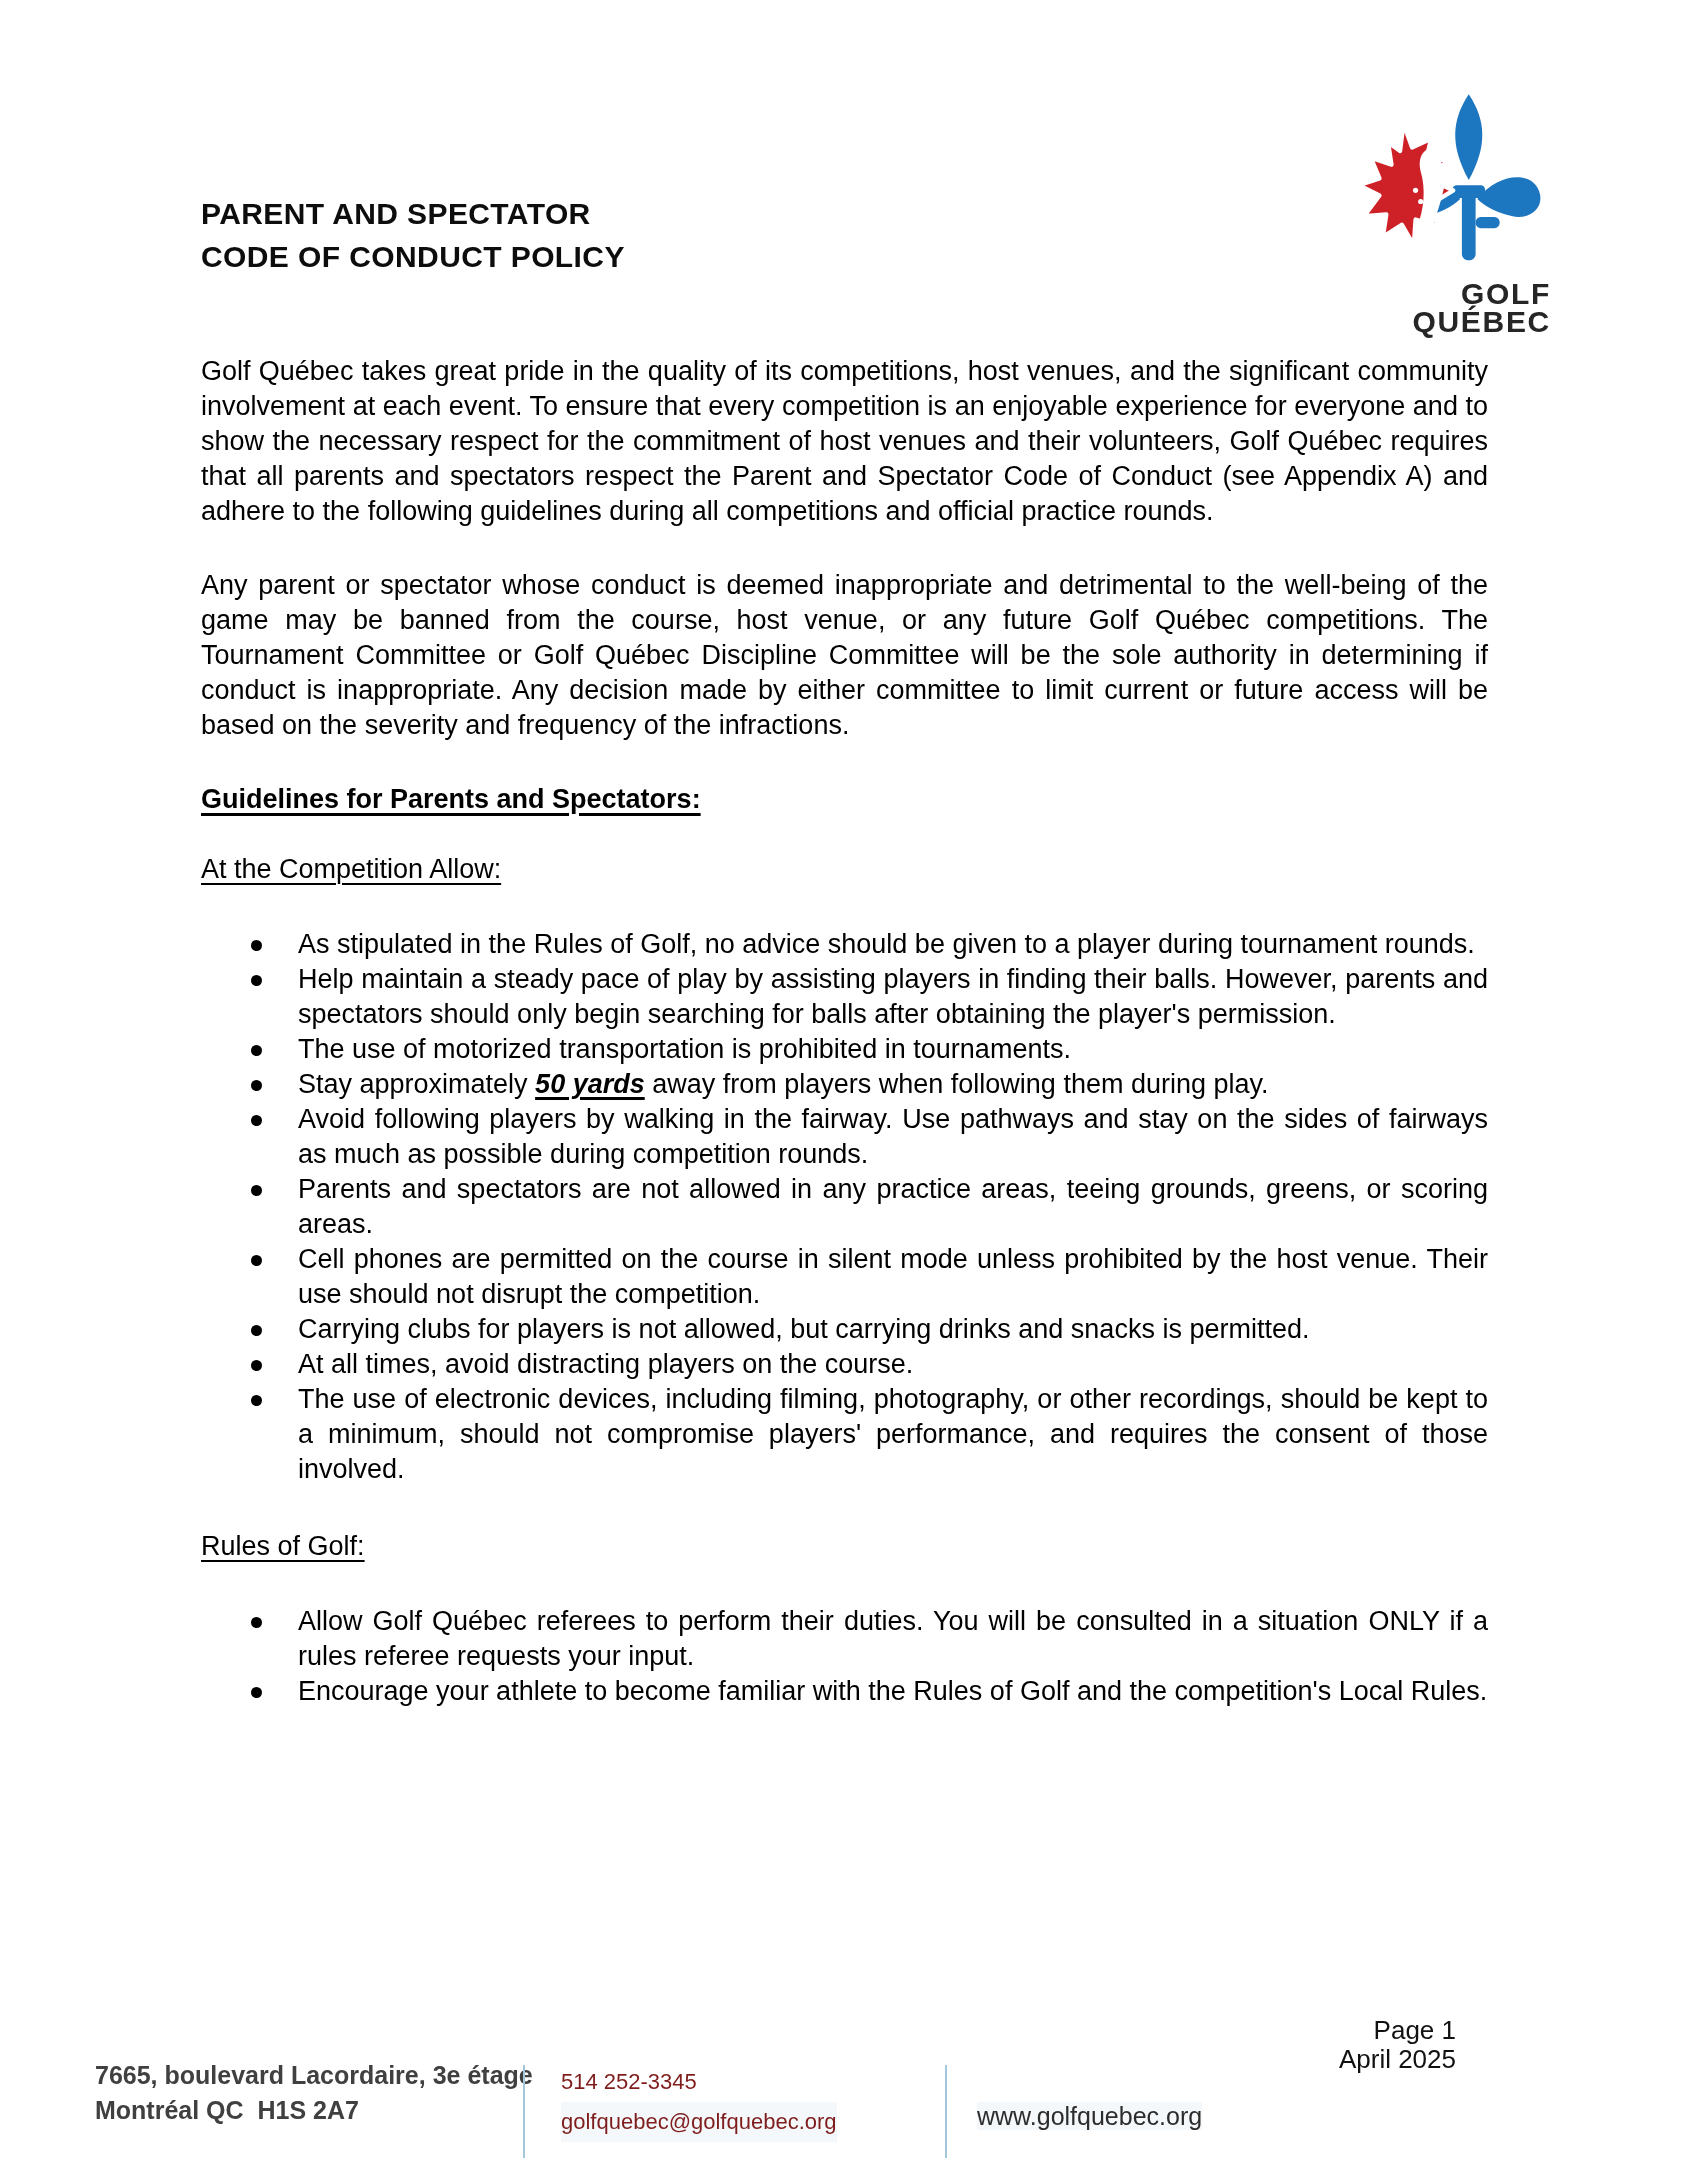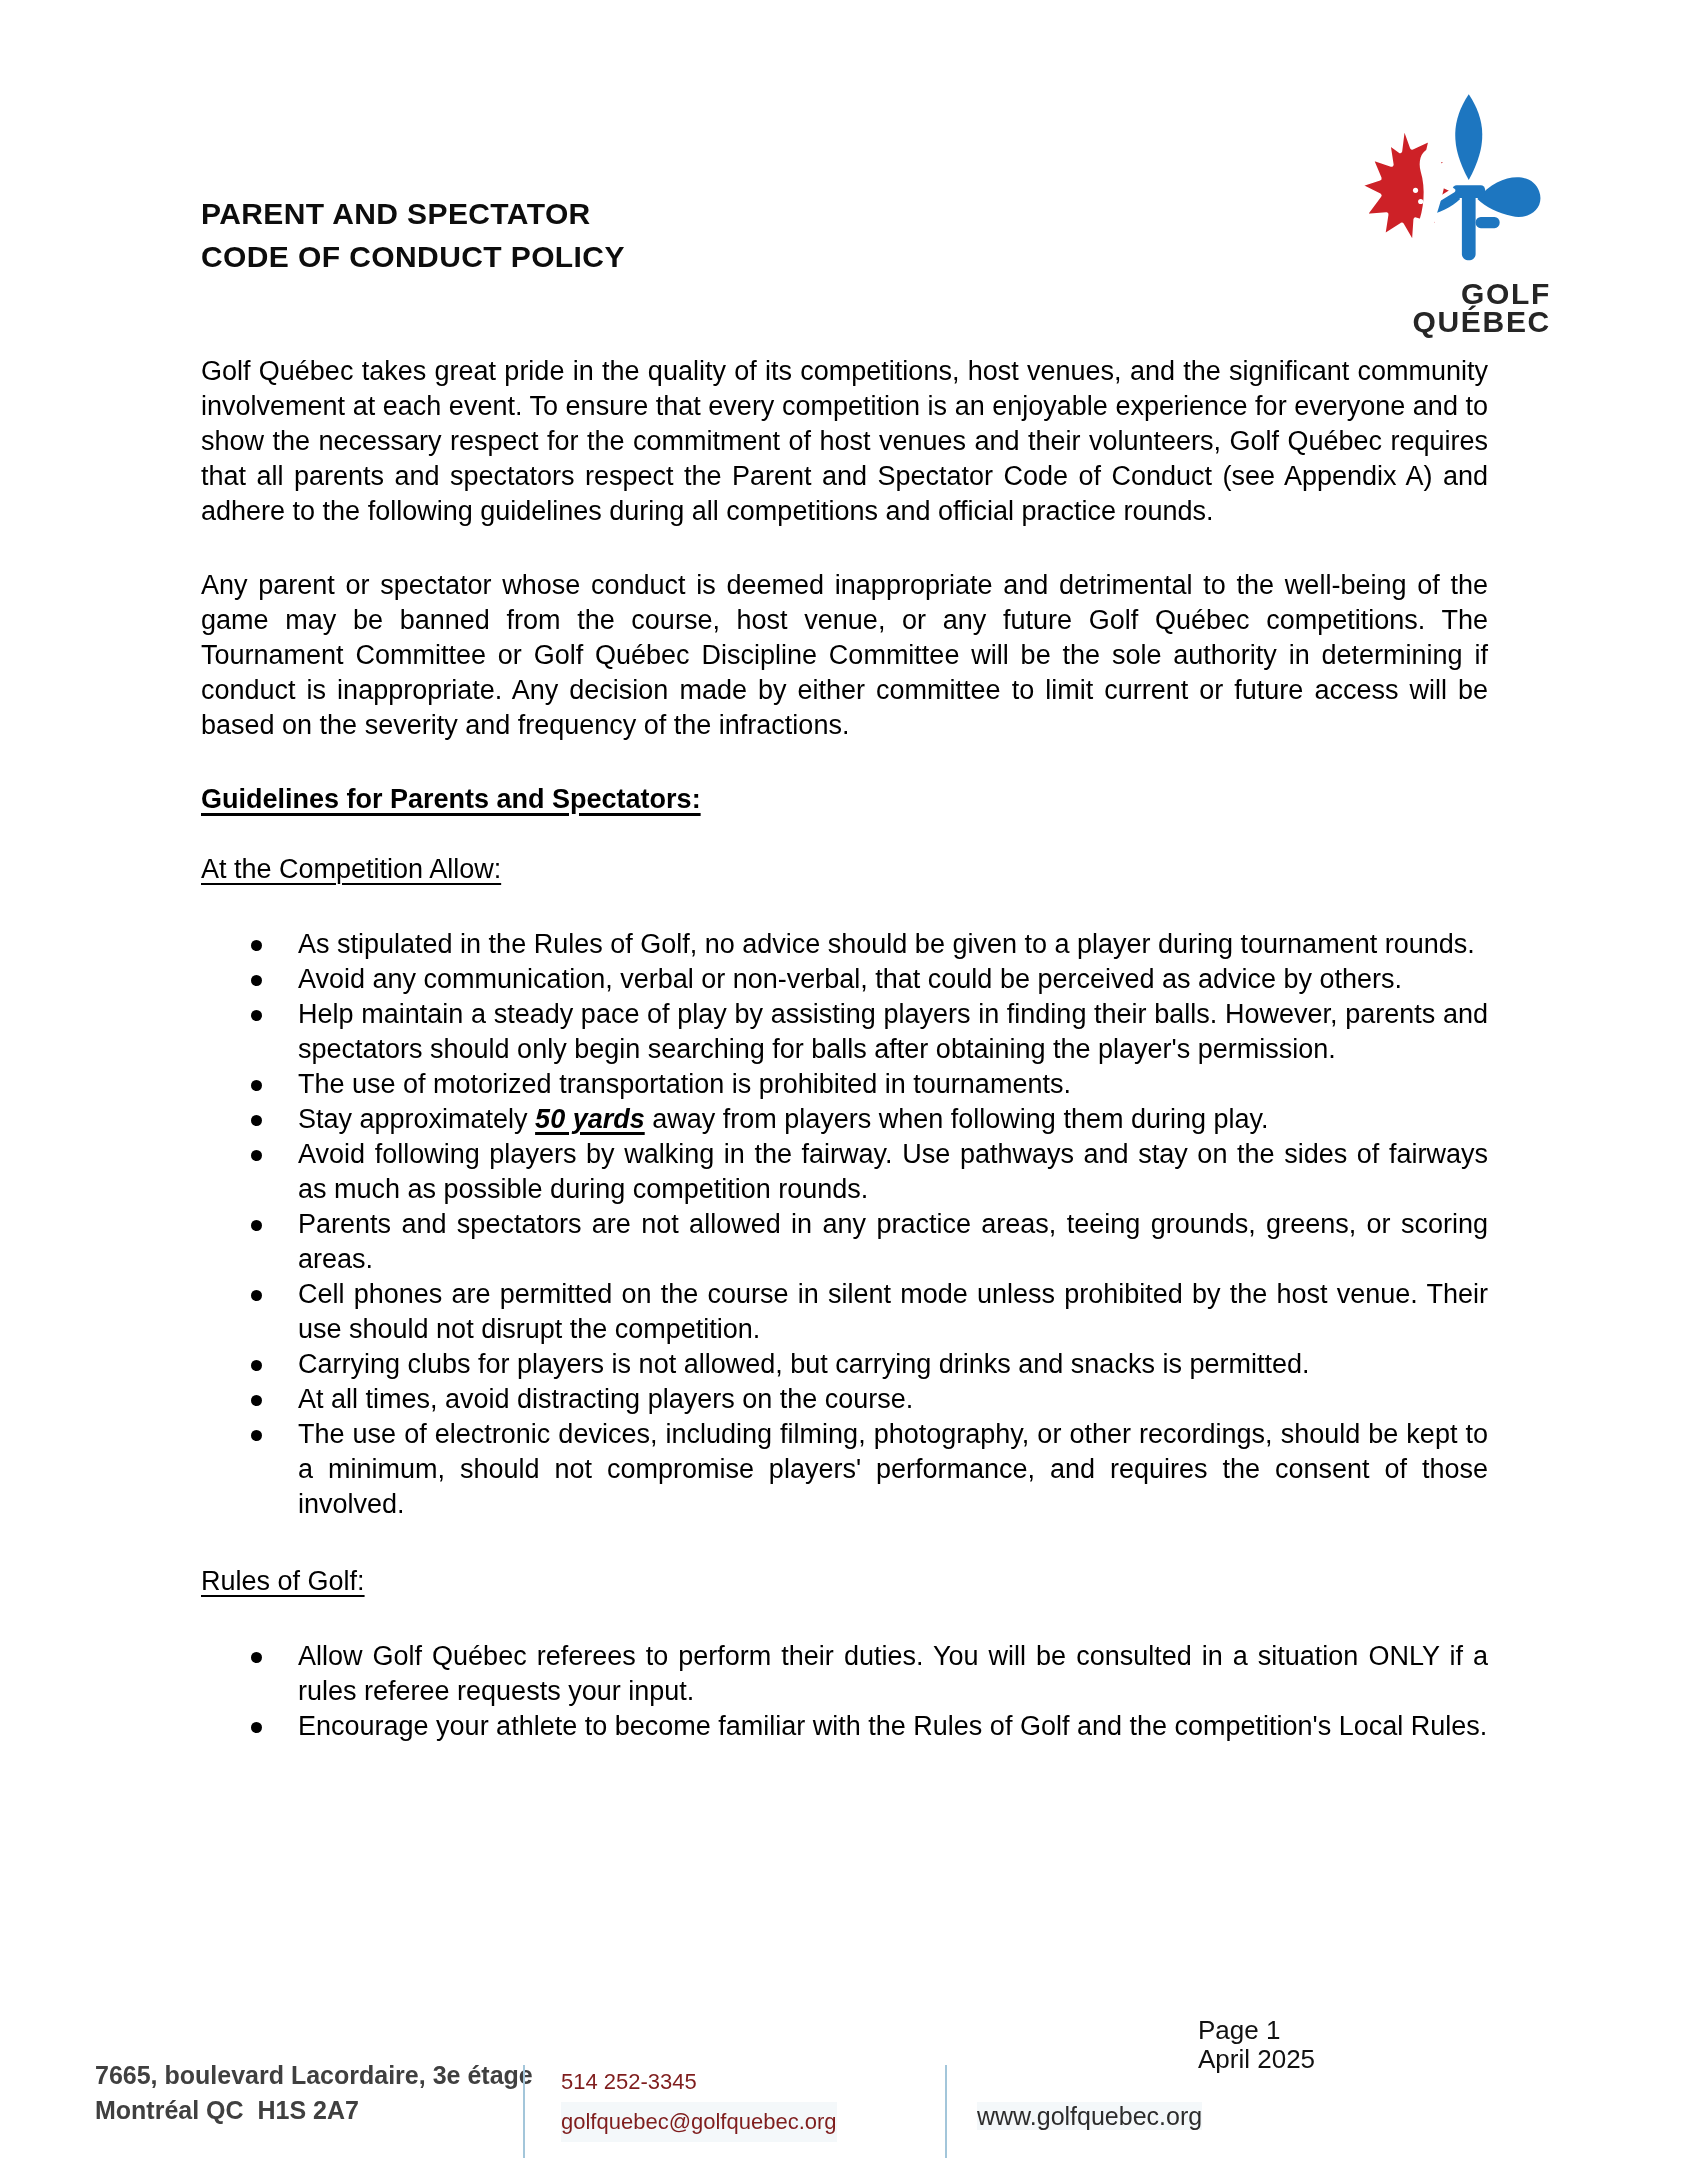--- a/index.html
+++ b/index.html
@@ -135,21 +135,21 @@
     left:977px;
     top:2102px;
     font-size:25px;
     color:#2c2c2c;
   }
   .pageinfo {
     position:absolute;
     left:1198px;
     top:2016px;
     width:258px;
-    text-align:left;
+    text-align:right;
     font-size:26px;
     line-height:29px;
     color:#111;
   }
 </style>
 </head>
 <body>
 
 <div class="page">
 
@@ -193,21 +193,20 @@
   <div class="content">
     <p>Golf Québec takes great pride in the quality of its competitions, host venues, and the significant community involvement at each event. To ensure that every competition is an enjoyable experience for everyone and to show the necessary respect for the commitment of host venues and their volunteers, Golf Québec requires that all parents and spectators respect the Parent and Spectator Code of Conduct (see Appendix A) and adhere to the following guidelines during all competitions and official practice rounds.</p>
     <p>Any parent or spectator whose conduct is deemed inappropriate and detrimental to the well-being of the game may be banned from the course, host venue, or any future Golf Québec competitions. The Tournament Committee or Golf Québec Discipline Committee will be the sole authority in determining if conduct is inappropriate. Any decision made by either committee to limit current or future access will be based on the severity and frequency of the infractions.</p>
 
     <div class="h-bold">Guidelines for Parents and Spectators:</div>
 
     <div class="h-plain">At the Competition Allow:</div>
 
     <ul class="bullets">
         <li>As stipulated in the Rules of Golf, no advice should be given to a player during tournament rounds.</li>
-        <li>Avoid any communication, verbal or non-verbal, that could be perceived as advice by others.</li>
         <li>Help maintain a steady pace of play by assisting players in finding their balls. However, parents and spectators should only begin searching for balls after obtaining the player's permission.</li>
         <li>The use of motorized transportation is prohibited in tournaments.</li>
         <li><span>Stay approximately </span><span class="em">50 yards</span><span> away from players when following them during play.</span></li>
         <li>Avoid following players by walking in the fairway. Use pathways and stay on the sides of fairways as much as possible during competition rounds.</li>
         <li>Parents and spectators are not allowed in any practice areas, teeing grounds, greens, or scoring areas.</li>
         <li>Cell phones are permitted on the course in silent mode unless prohibited by the host venue. Their use should not disrupt the competition.</li>
         <li>Carrying clubs for players is not allowed, but carrying drinks and snacks is permitted.</li>
         <li>At all times, avoid distracting players on the course.</li>
         <li>The use of electronic devices, including filming, photography, or other recordings, should be kept to a minimum, should not compromise players' performance, and requires the consent of those involved.</li>
       </ul>

